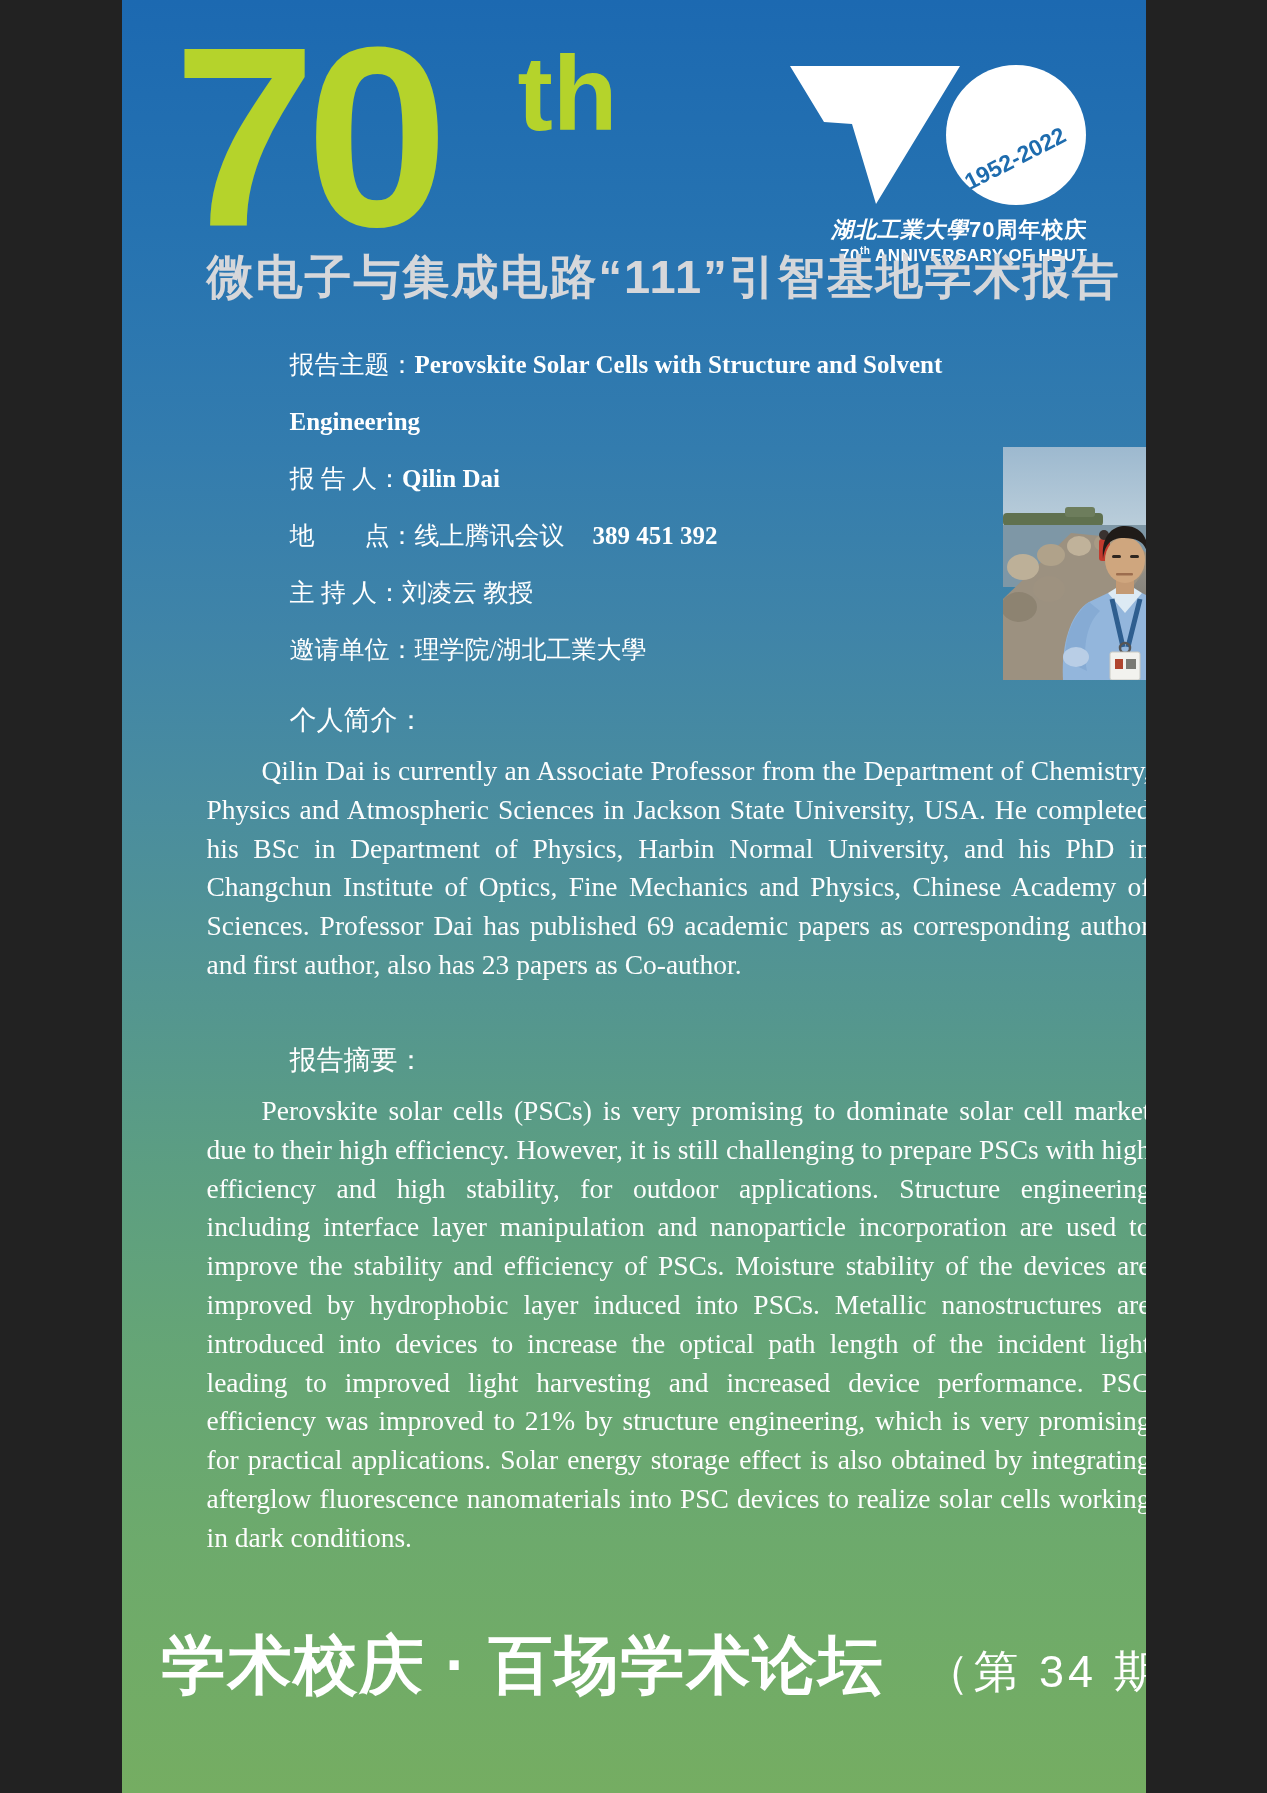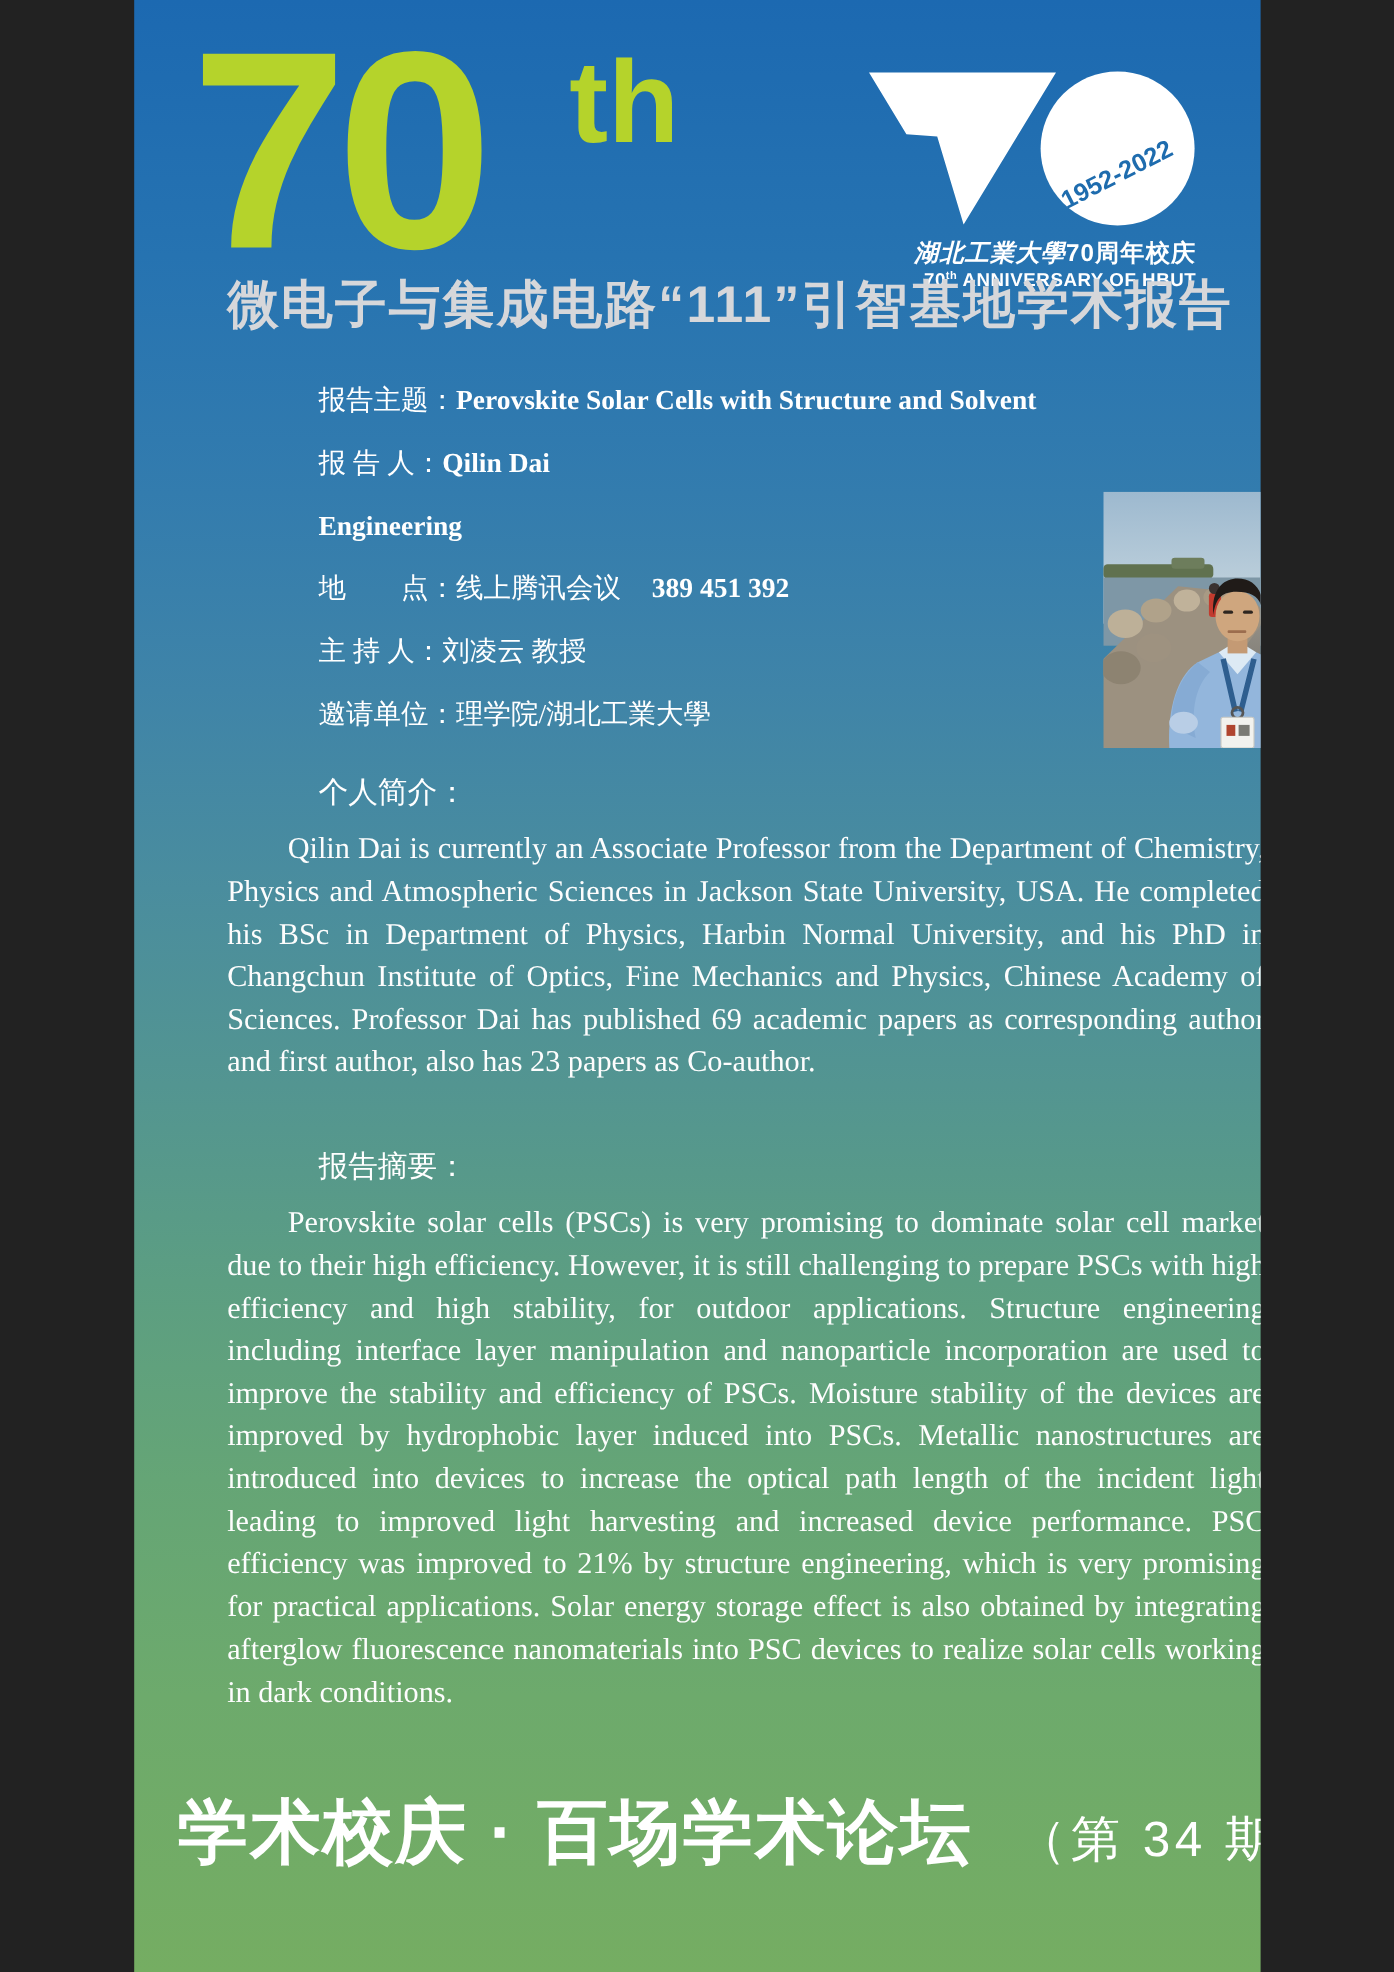--- a/index.html
+++ b/index.html
@@ -95,24 +95,24 @@
     </div>
   </div>
 
   <div class="main-title">微电子与集成电路“111”引智基地学术报告</div>
 
   <div class="details">
     <div class="row">
       <span class="lbl">报告主题：</span><span class="en">Perovskite Solar Cells with Structure and Solvent</span>
     </div>
     <div class="row">
-      <span class="lbl">报 告 人：</span><span class="en">Qilin Dai</span>
+      <span class="en">Engineering</span>
     </div>
     <div class="row">
-      <span class="en">Engineering</span>
+      <span class="lbl">报 告 人：</span><span class="en">Qilin Dai</span>
     </div>
     <div class="row">
       <span class="lbl">地　　点：</span><span class="cnval">线上腾讯会议</span><span class="num">389 451 392</span>
     </div>
     <div class="row">
       <span class="lbl">主 持 人：</span><span class="cnval">刘凌云 教授</span>
     </div>
     <div class="row">
       <span class="lbl">邀请单位：</span><span class="cnval">理学院/湖北工業大學</span>
     </div>

